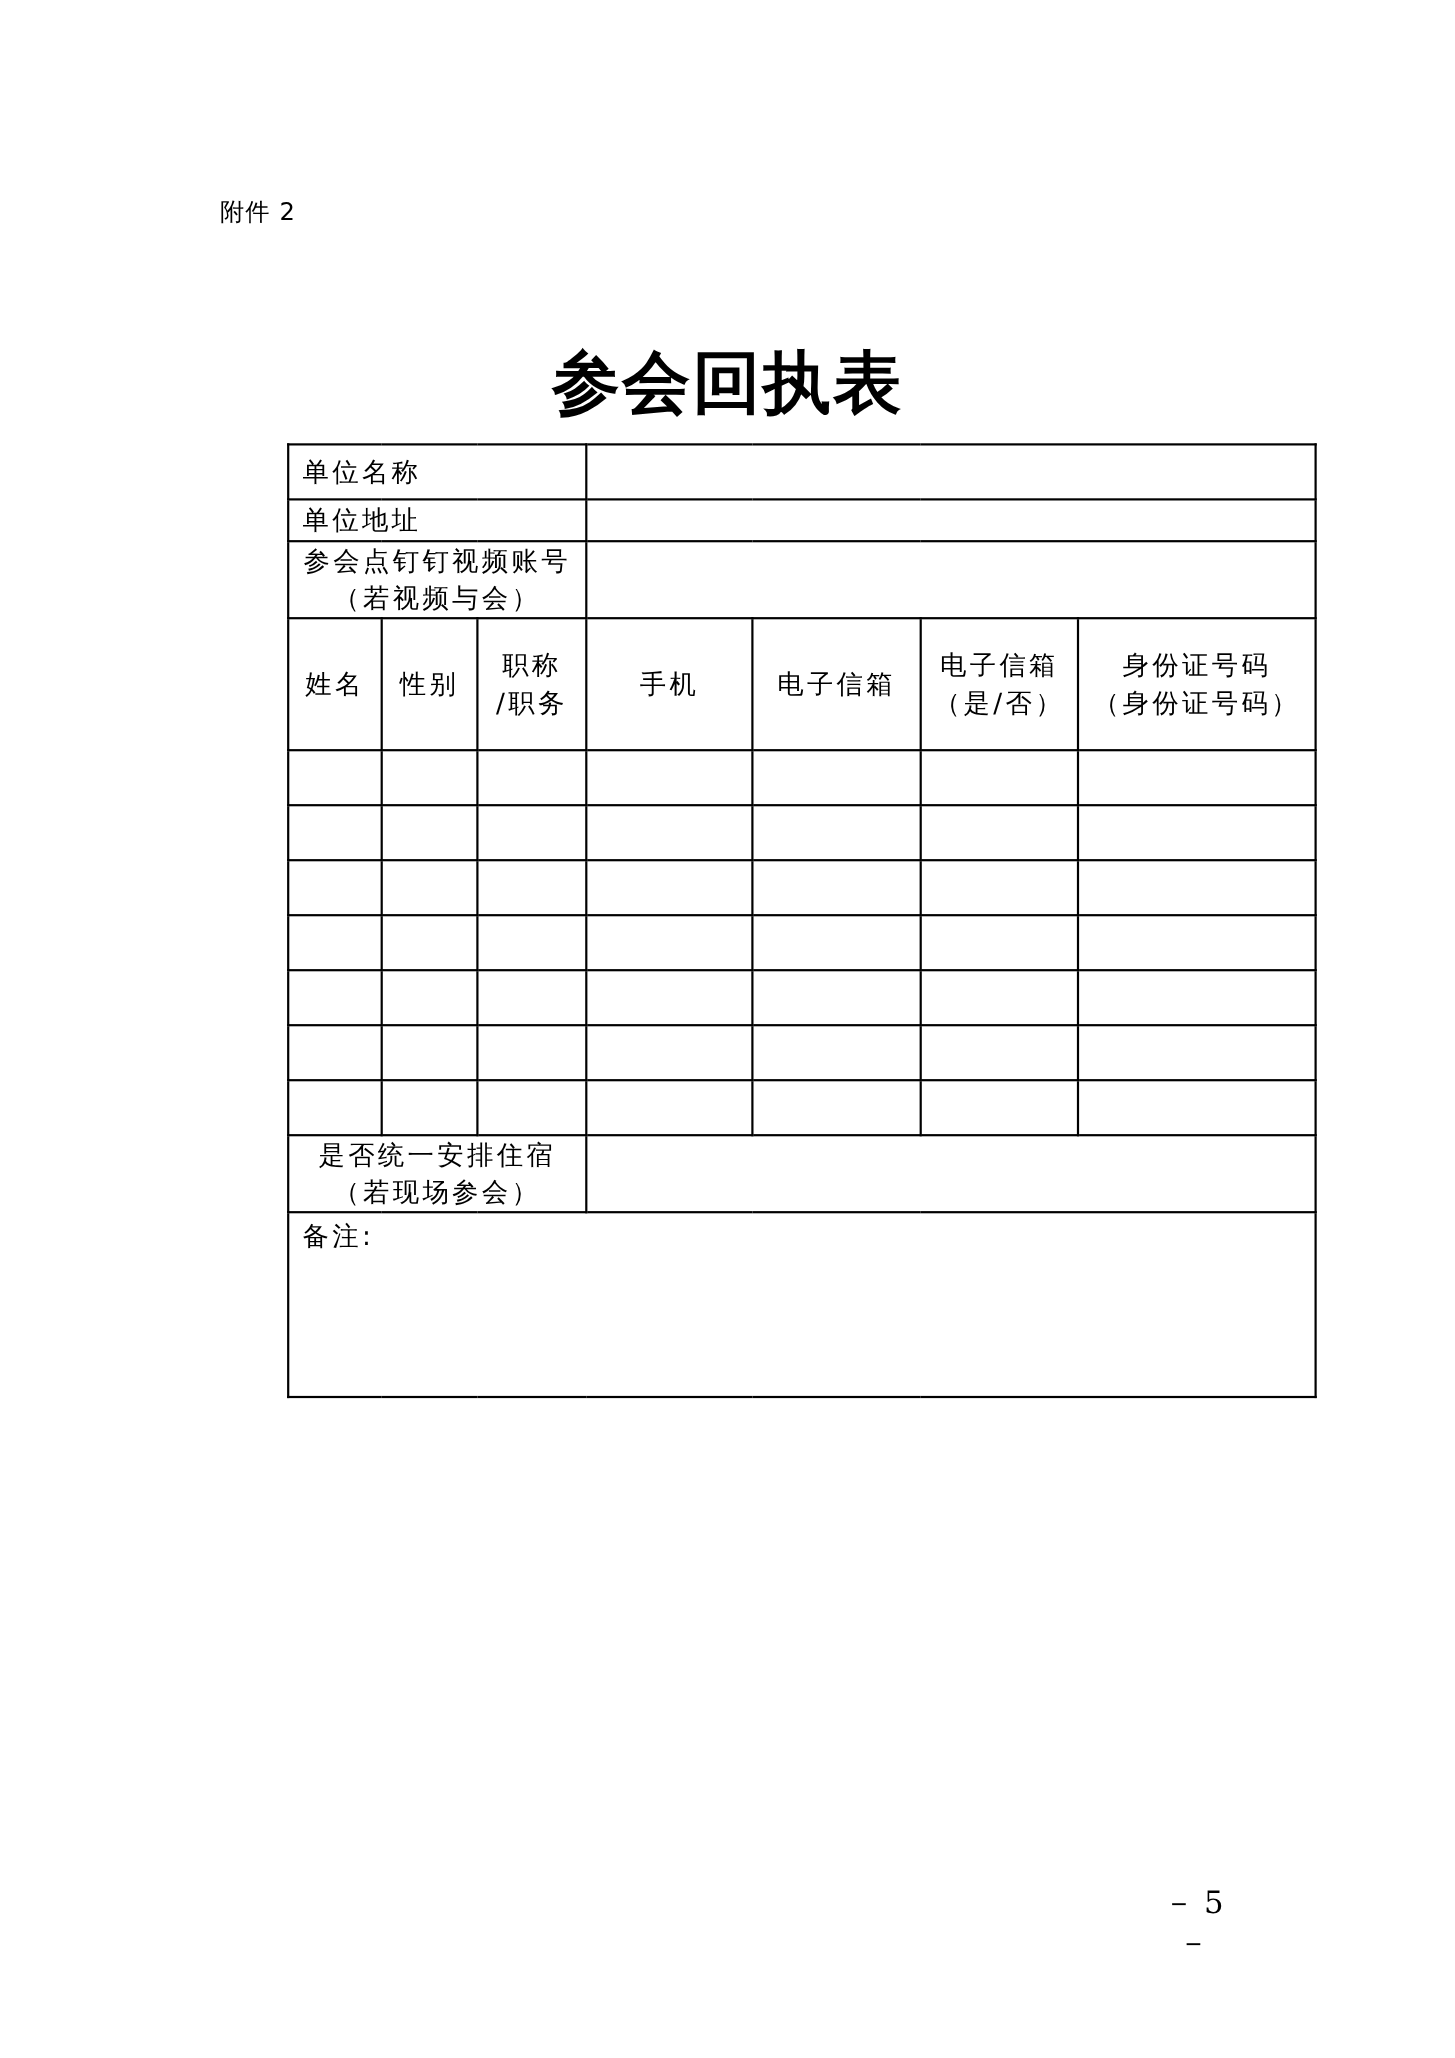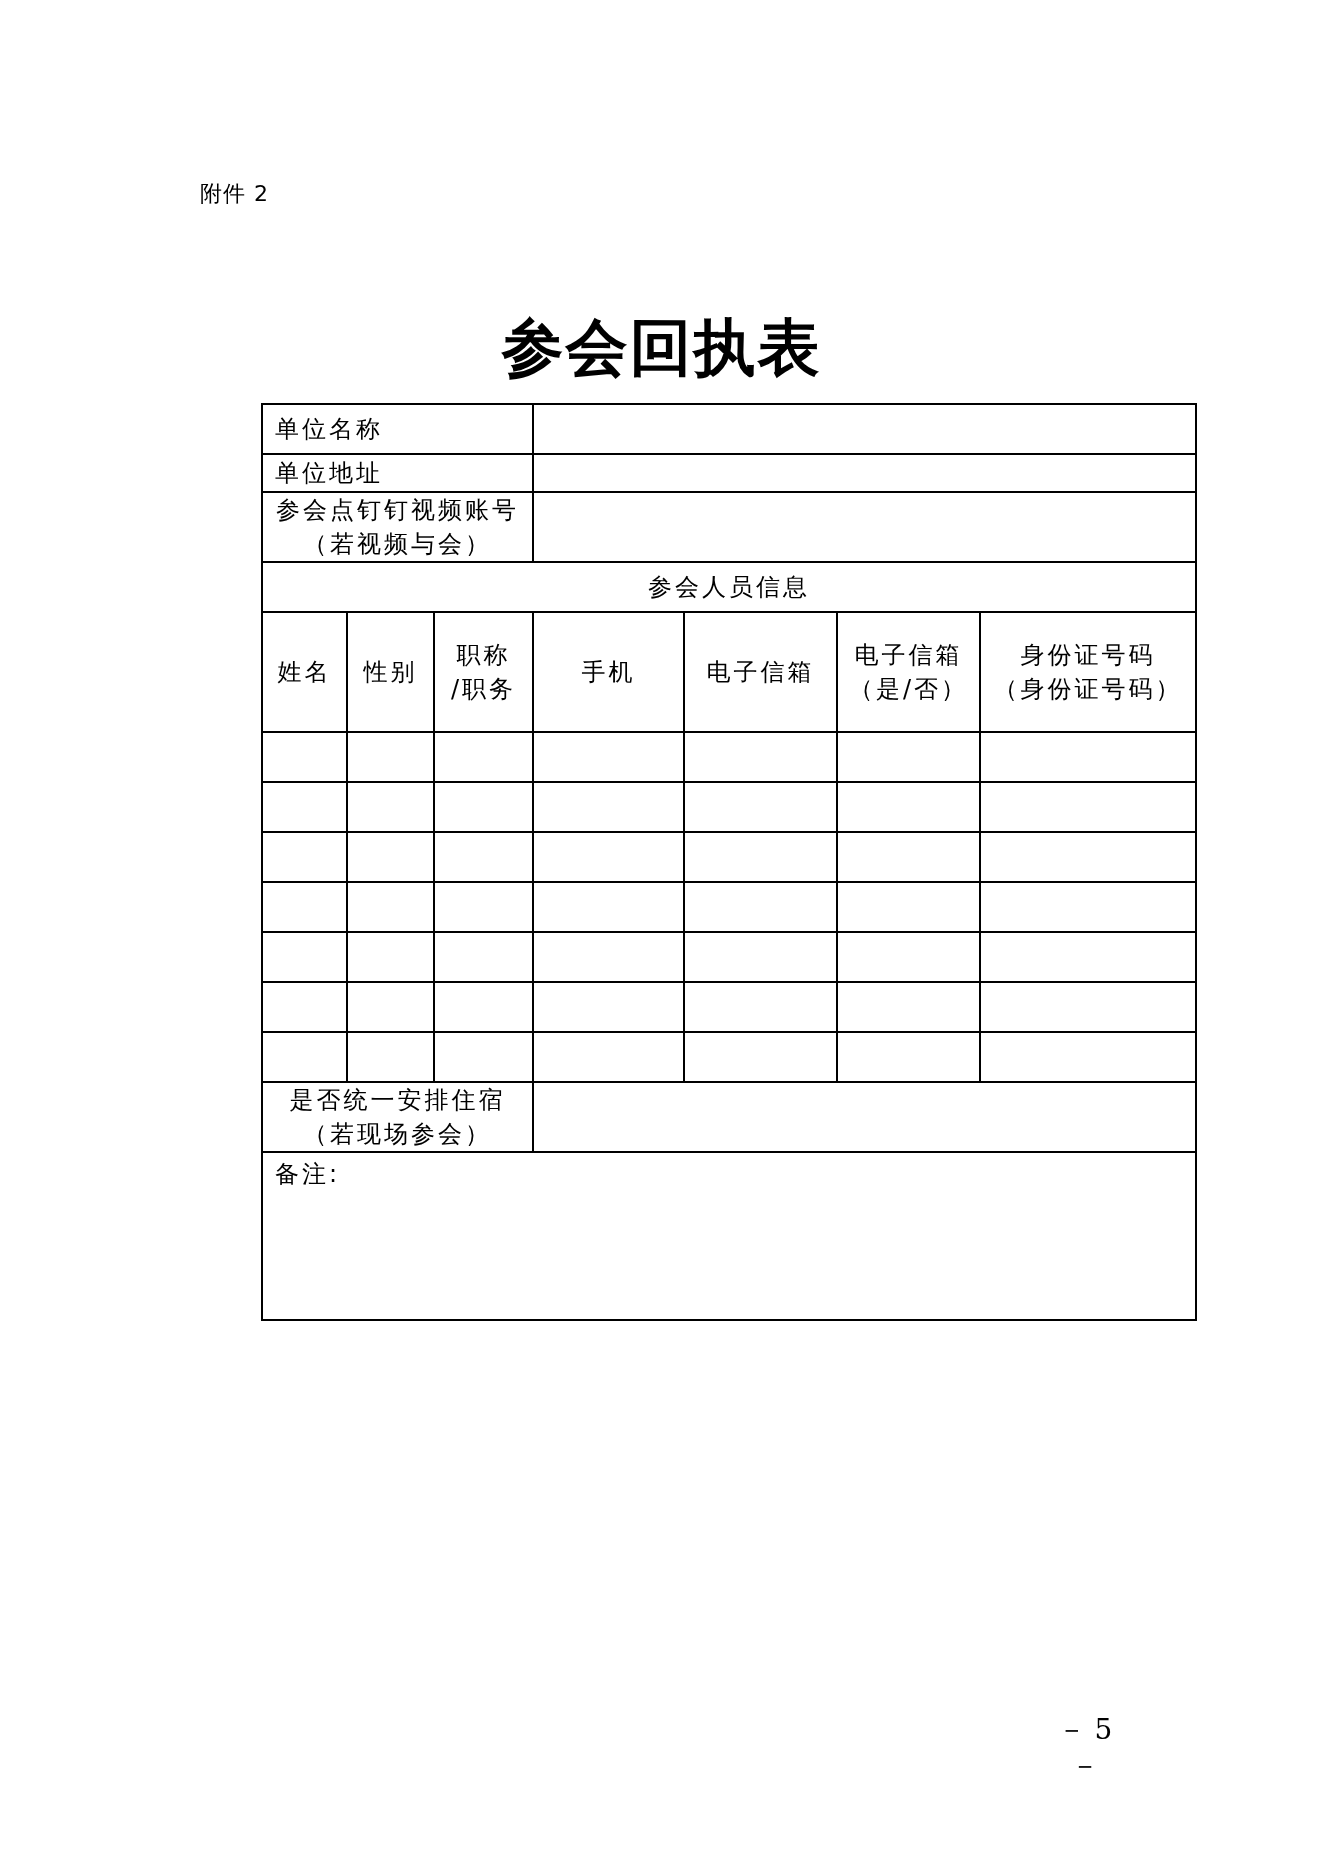--- a/index.html
+++ b/index.html
@@ -40,23 +40,20 @@
   <tr style="height:38px">
     <td colspan="3" class="lbl-left">单位地址</td>
     <td colspan="4"></td>
   </tr>
   <tr style="height:70px">
     <td colspan="3" class="center">
       <div>参会点钉钉视频账号</div>
       <div>（若视频与会）</div>
     </td>
     <td colspan="4"></td>
-  </tr>
-  <tr style="height:50px">
-    <td colspan="7" class="center">参会人员信息</td>
   </tr>
   <tr style="height:120px">
     <td class="center">
           <div>姓名</div>
         </td>
     <td class="center">
           <div>性别</div>
         </td>
     <td class="center">
       <div>职称</div>

